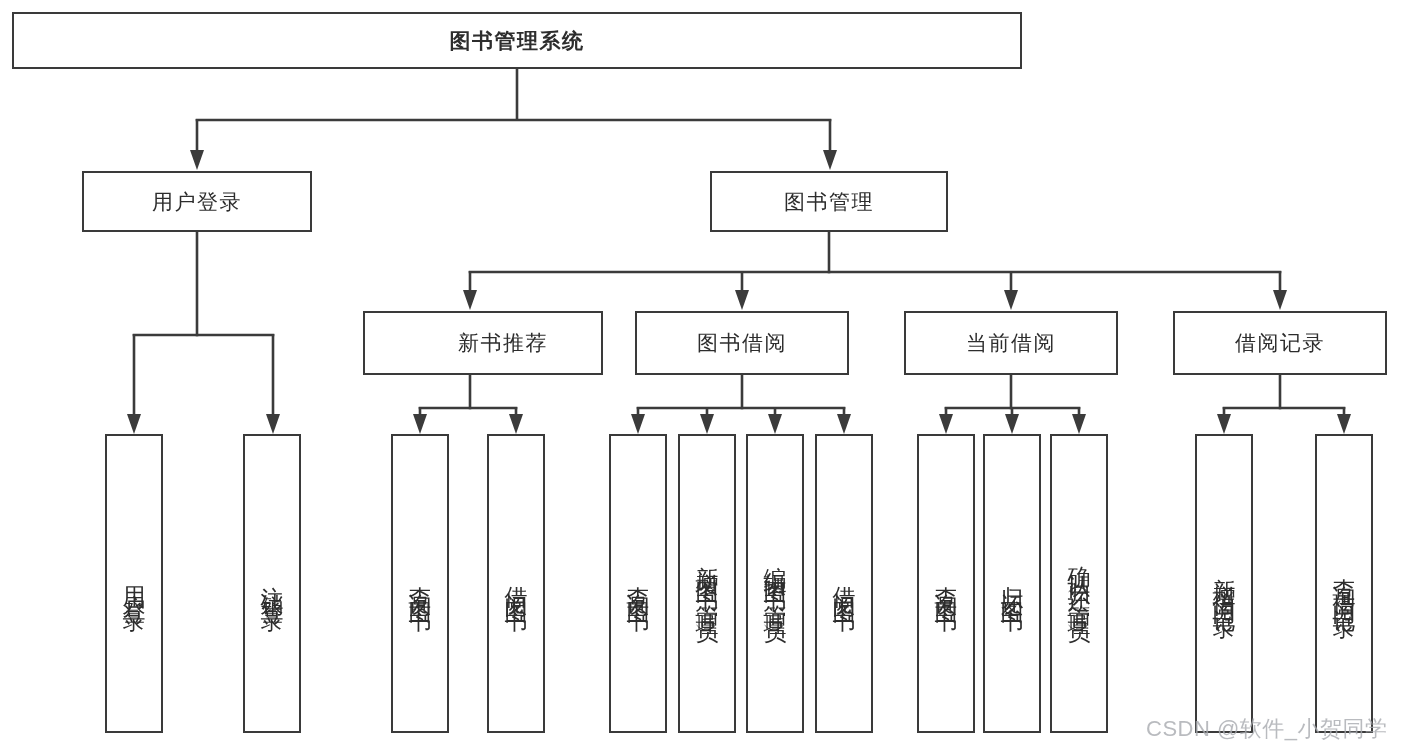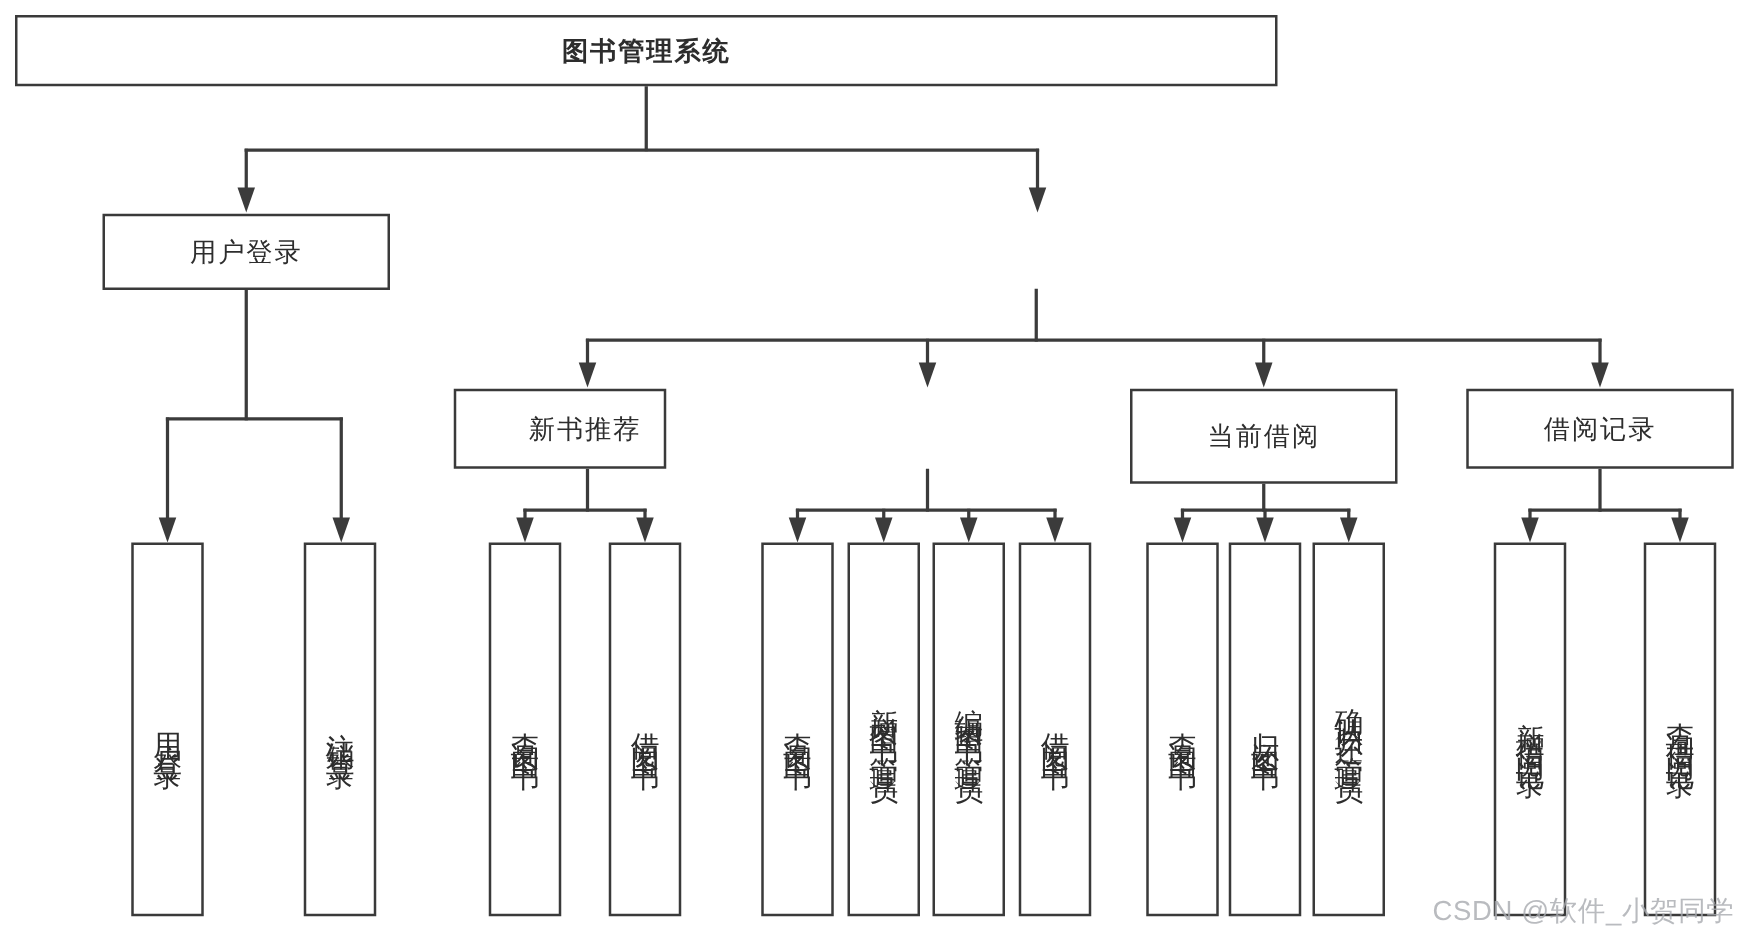--- a/index.html
+++ b/index.html
@@ -118,25 +118,31 @@
     <polygon points="1337,414 1351,414 1344,434"></polygon>
   </svg>
 
   <div class="node hnode" style="left:12px; top:12px; width:1010px; height:57px;font-weight:bold;">
     <span>图书管理系统</span>
   </div>
 
   <div class="node hnode" style="left:82px; top:171px; width:230px; height:61px;">
     <span>用户登录</span>
   </div>
+  <div class="node hnode" style="left:710px; top:171px; width:238px; height:61px;">
+    <span>图书管理</span>
+  </div>
 
-  <div class="node hnode" style="left:363px; top:311px; width:170px; height:64px;padding-left:40px;">
+  <div class="node hnode" style="left:363px; top:311px; width:240px; height:64px;padding-left:40px;">
     <span>新书推荐</span>
   </div>
-  <div class="node hnode" style="left:904px; top:311px; width:214px; height:76px;">
+  <div class="node hnode" style="left:635px; top:311px; width:214px; height:64px;">
+    <span>图书借阅</span>
+  </div>
+  <div class="node hnode" style="left:904px; top:311px; width:214px; height:64px;">
     <span>当前借阅</span>
   </div>
   <div class="node hnode" style="left:1173px; top:311px; width:214px; height:64px;text-align:right;">
     <span>借阅记录</span>
   </div>
 
   <div class="node vnode" style="left:105px; top:434px; width:58px; height:299px;">
     <span>用户登录</span>
   </div>
   <div class="node vnode" style="left:243px; top:434px; width:58px; height:299px;">

